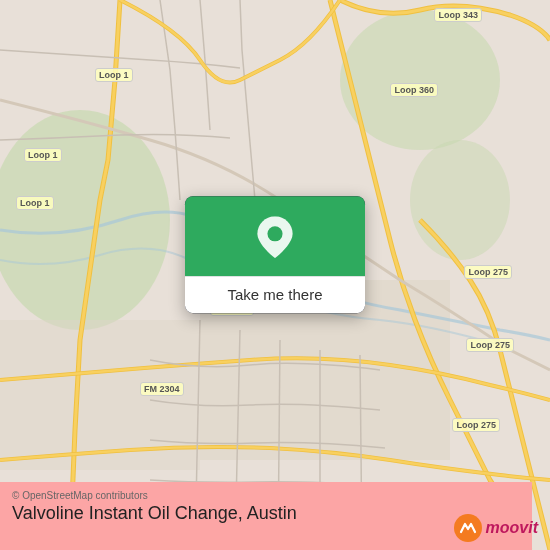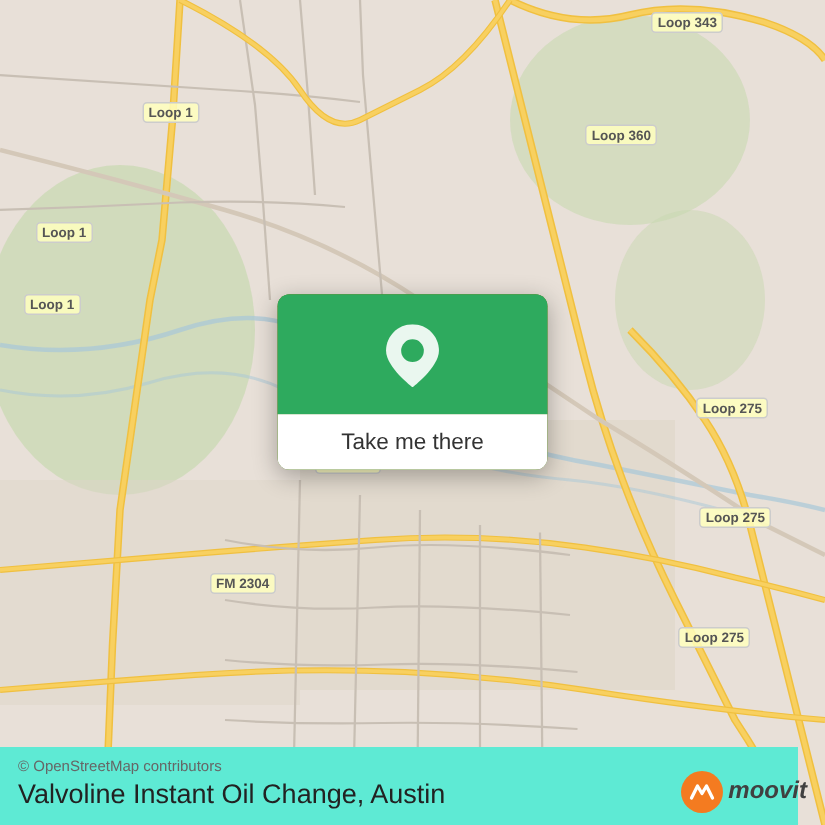--- a/index.html
+++ b/index.html
@@ -20,21 +20,21 @@
       width: 100%;
       height: 100%;
     }
 
     
     .popup-card {
       position: absolute;
       left: 50%;
       top: 50%;
       transform: translate(-50%, -58%);
-      background: #4d7c0f;
+      background: #0f172a;
       border-radius: 8px;
       box-shadow: 0 4px 16px rgba(0,0,0,0.3);
       overflow: hidden;
       width: 180px;
       z-index: 10;
     }
 
     .popup-green {
       background: #2eaa5e;
       display: flex;
@@ -69,22 +69,22 @@
       transform: translate(-50%, -50%);
       z-index: 10;
     }
 
     
     .bottom-bar {
       position: absolute;
       bottom: 0;
       left: 0;
       right: 18px;
-      background: #5eead4;
-      padding: 8px 12px 10px 12px;
+      background: #fca5a5;
+      padding: 8px 12px 26px 12px;
       z-index: 20;
     }
 
     .copyright-text {
       font-size: 10px;
       color: #666;
       margin-bottom: 2px;
     }
 
     .location-name {
@@ -113,21 +113,21 @@
       align-items: center;
       justify-content: center;
       color: white;
       font-size: 14px;
       font-weight: bold;
     }
 
     .moovit-text {
       font-size: 16px;
       font-weight: bold;
-      color: #404040;
+      color: #be185d;
       font-style: italic;
     }
 
     
     .road-label {
       position: absolute;
       font-size: 9px;
       color: #555;
       background: rgba(255,255,190,0.85);
       padding: 1px 3px;

